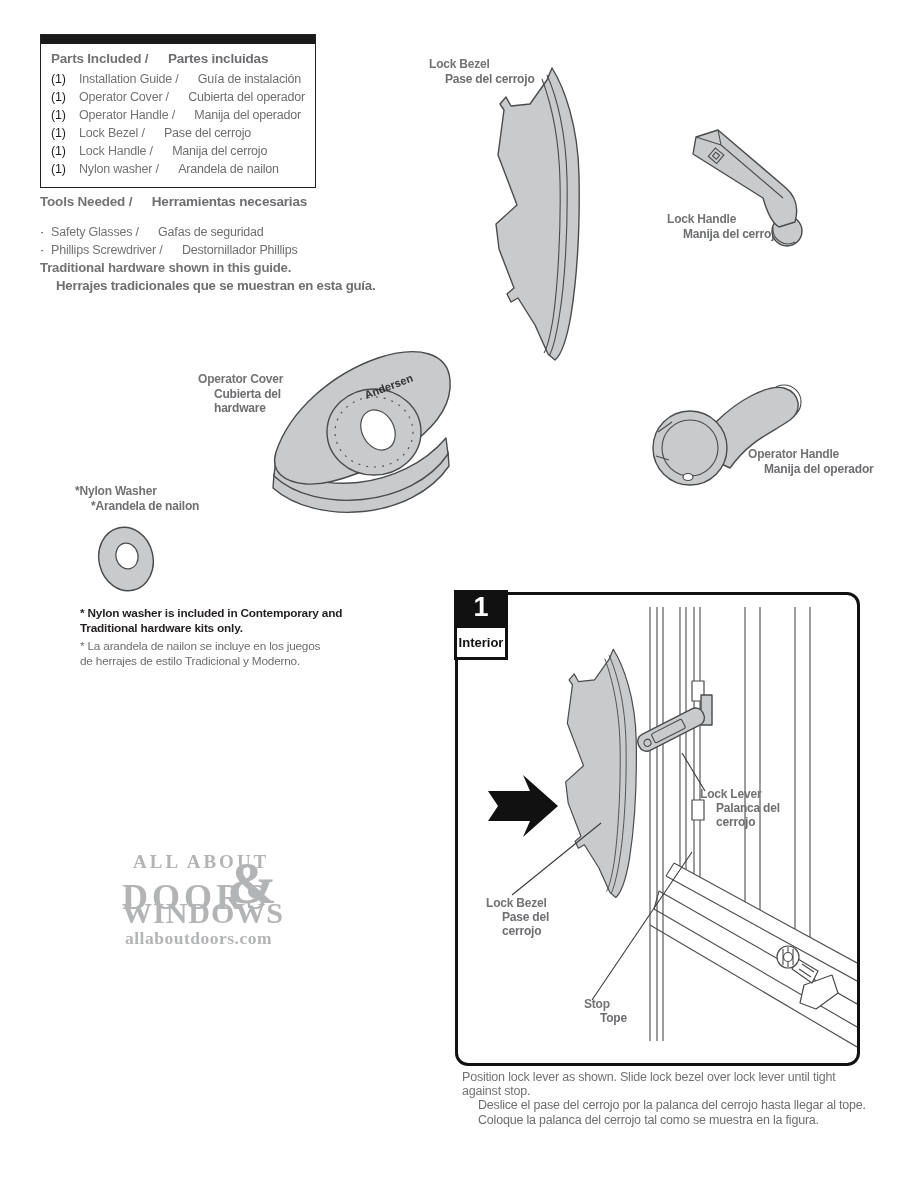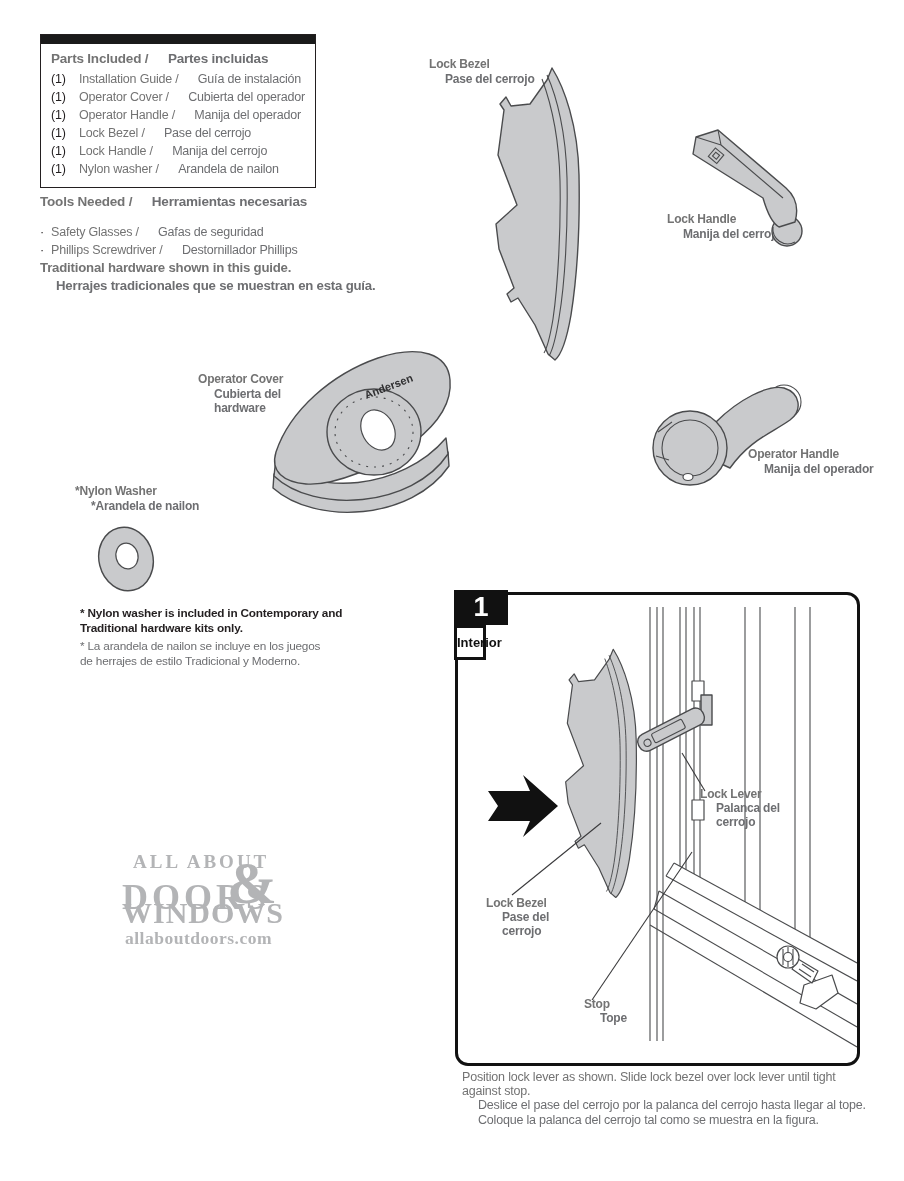--- a/index.html
+++ b/index.html
@@ -40,21 +40,21 @@
   .wm-1{left:11px;top:0;font-size:19px;letter-spacing:3px;font-weight:bold;}
   .wm-2{left:0;top:25px;font-size:36px;letter-spacing:4px;font-weight:bold;}
   .wm-amp{left:105px;top:-2px;font-size:60px;font-weight:bold;}
   .wm-3{left:0;top:45px;font-size:30px;letter-spacing:1px;font-weight:bold;}
   .wm-url{left:3px;top:77px;font-size:17.5px;letter-spacing:0.5px;font-weight:bold;}
 
   
   .step-box{left:455px;top:592px;width:405px;height:474px;border:3px solid #111;border-radius:13px;box-sizing:border-box;background:#fff;}
   .step-num{left:454px;top:590px;width:54px;height:35px;background:#111;color:#fff;font-size:27px;font-weight:bold;
             text-align:center;line-height:34px;z-index:4;}
-  .step-loc{left:454px;top:625px;width:32px;height:35px;background:#fff;border:3px solid #111;box-sizing:border-box;
+  .step-loc{left:454px;top:625px;width:54px;height:35px;background:#fff;border:3px solid #111;box-sizing:border-box;
             color:#111;font-size:13px;font-weight:bold;text-align:center;line-height:29px;z-index:4;}
   .diag{left:458px;top:595px;z-index:1;}
   .dlabel{z-index:3;font-size:12px;font-weight:bold;line-height:14px;letter-spacing:-0.2px;}
 
   
   .caption{left:462px;top:1070px;width:410px;font-size:12.5px;line-height:14.2px;letter-spacing:-0.2px;}
   .caption .es{display:block;}
 
   svg .part{fill:#c9cacc;stroke:#4a4b4d;stroke-width:1.4;stroke-linejoin:round;}
   svg .ln{fill:none;stroke:#4a4b4d;stroke-width:1.1;}

